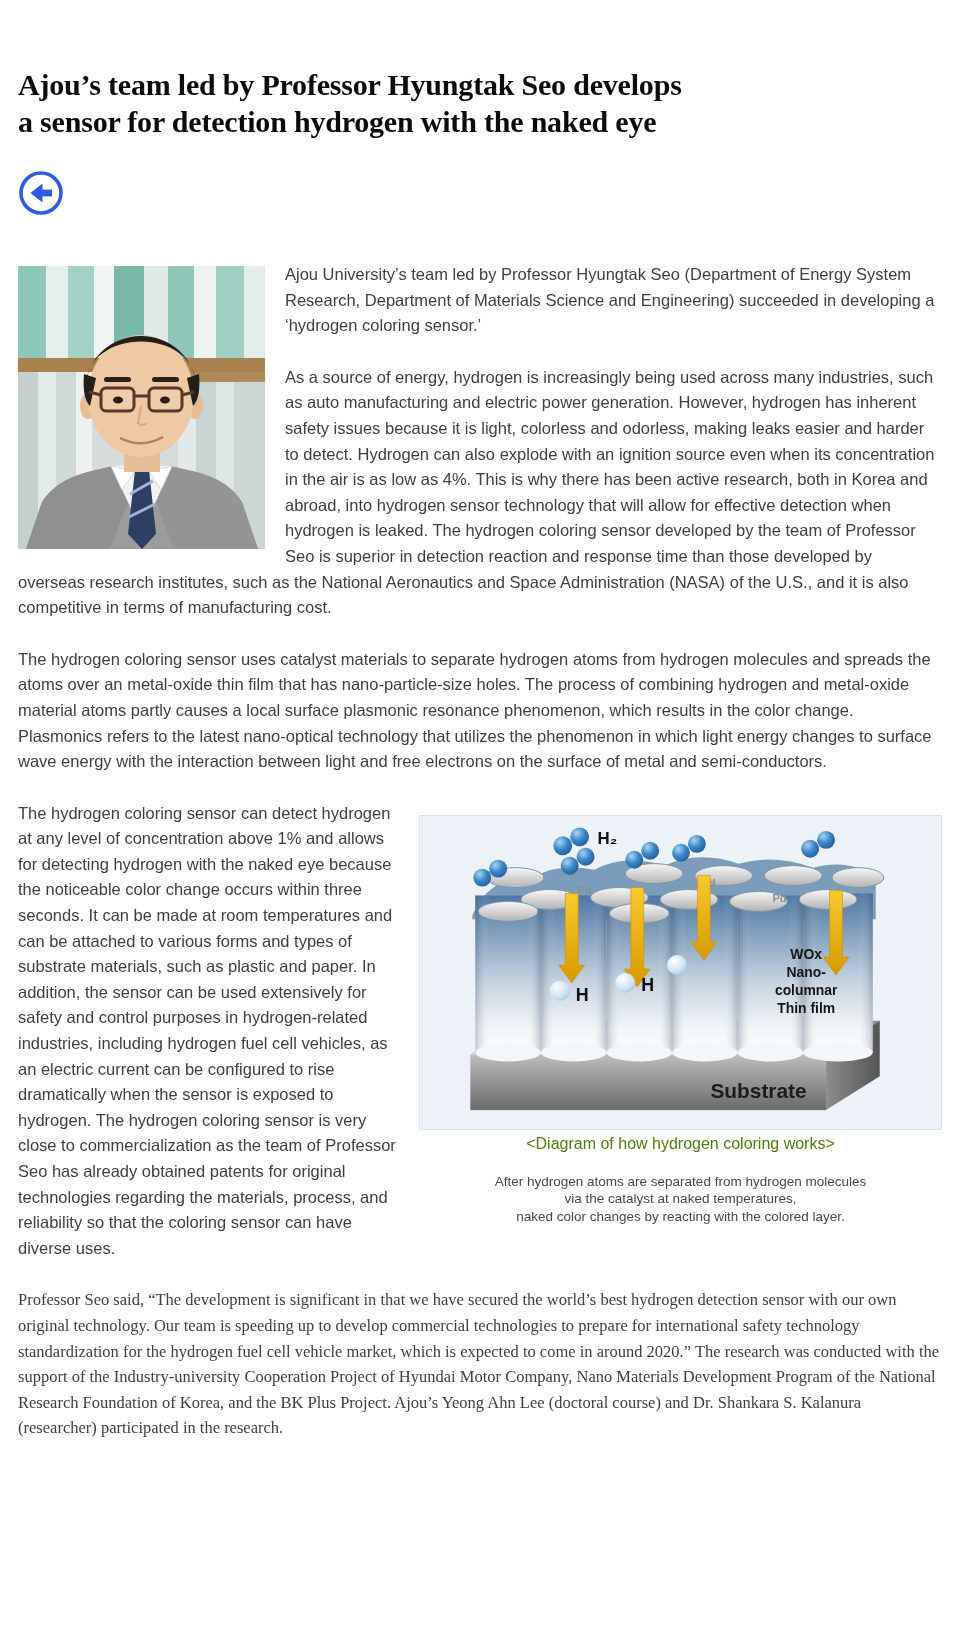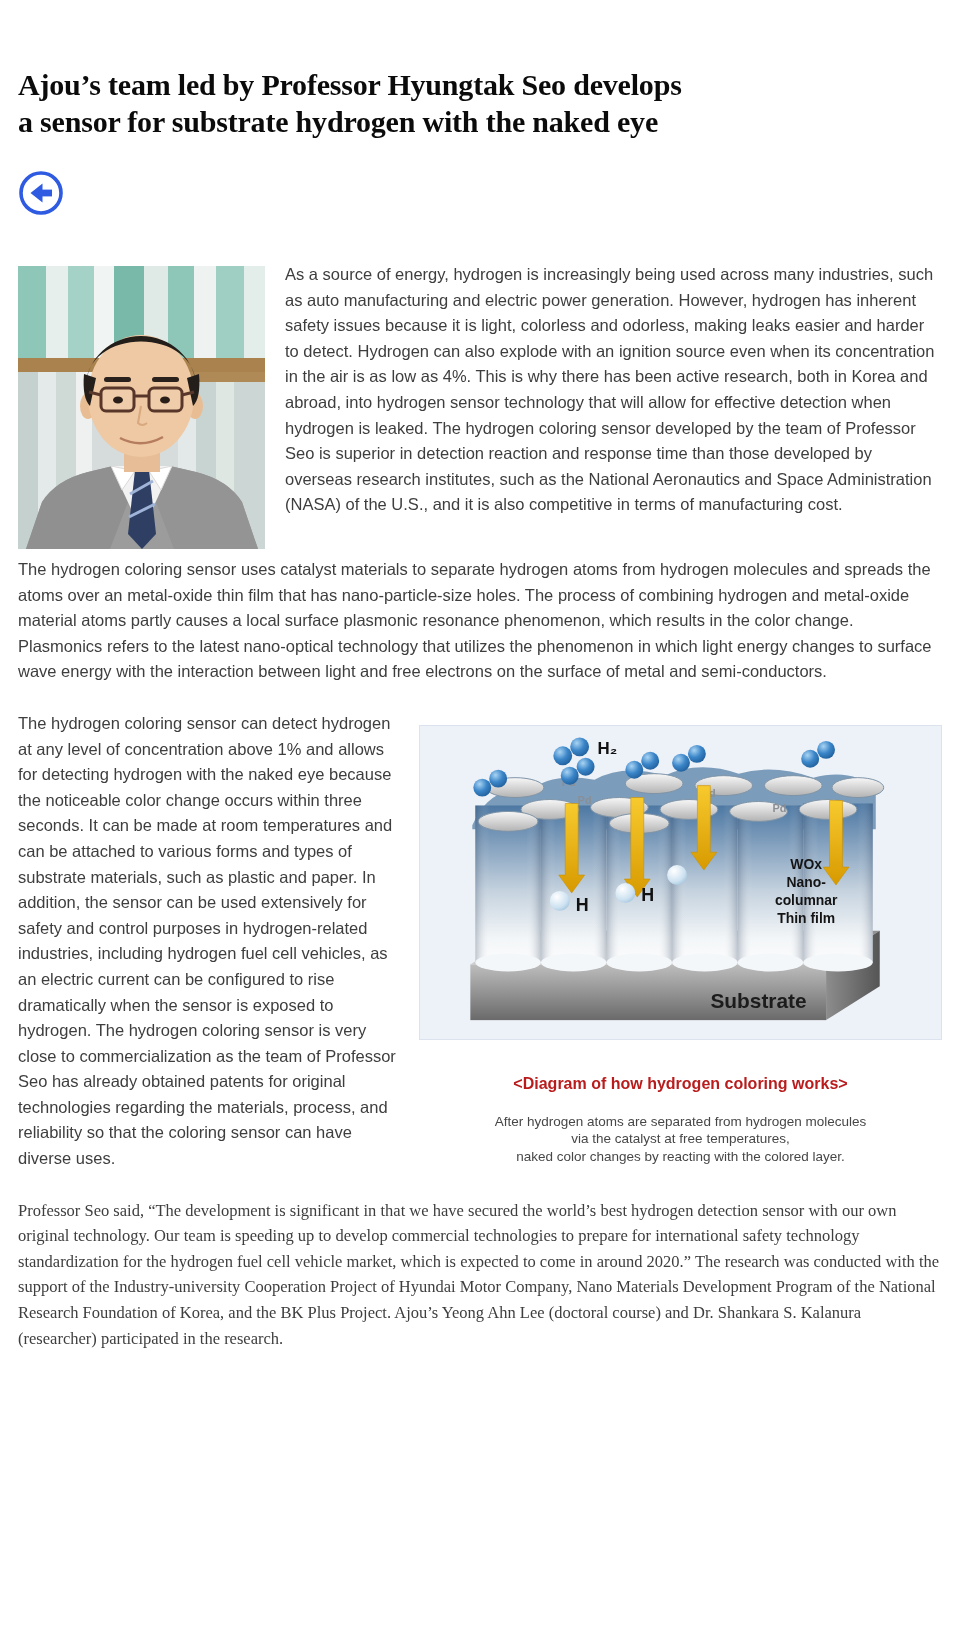--- a/index.html
+++ b/index.html
@@ -17,33 +17,33 @@
   .article p { margin:0 0 26px 0; }
 
   .photo { float:left; width:247px; height:283px; margin:4px 20px 8px 0; overflow:hidden; }
   .photo svg { display:block; }
 
   .clear { clear:both; }
 
   .figure-wrap { float:right; width:523px; margin:14px 0 0 20px; }
   .panel { width:523px; height:315px; background:#edf1f8; border:1px solid #dde3ee; box-sizing:border-box; }
   .panel svg { display:block; width:100%; height:100%; }
-  .cap-title { text-align:center; font-size:16px; color:#b91c1c; margin-top:34px; line-height:20px;font-weight:bold; }
+  .cap-title { text-align:center; font-size:16px; color:#4d7c0f; margin-top:4px; line-height:20px; }
   .cap-sub { text-align:center; font-size:13.5px; line-height:17.5px; color:#474747; margin-top:19px; }
   .full { clear:both;font-family:Liberation Serif, serif; }
   .figure-section::after { content:""; display:block; clear:both; }
 </style>
 </head>
 <body>
 
 <div class="page">
 
   <h1 class="title">
     <span>Ajou’s team led by Professor Hyungtak Seo develops</span>
-    <span>a sensor for substrate hydrogen with the naked eye</span>
+    <span>a sensor for detection hydrogen with the naked eye</span>
   </h1>
 
   <button class="back-btn" aria-label="back">
     <span>
       <svg width="46" height="46" viewBox="0 0 46 46">
         <circle cx="23" cy="23" r="20" fill="none" stroke="#2e5be2" stroke-width="3.6"></circle>
         <polygon points="12.5,23 24.5,13.5 24.5,32.5" fill="#2e5be2"></polygon>
         <rect x="22" y="19.6" width="12" height="6.8" fill="#2e5be2"></rect>
       </svg>
     </span>
@@ -107,20 +107,21 @@
         <line x1="83" y1="129" x2="71" y2="126" stroke="#58372a" stroke-width="3"></line>
         <line x1="164" y1="129" x2="176" y2="126" stroke="#58372a" stroke-width="3"></line>
         <ellipse cx="100" cy="134" rx="5" ry="3.5" fill="#2a1e18"></ellipse>
         <ellipse cx="147" cy="134" rx="5" ry="3.5" fill="#2a1e18"></ellipse>
 
         <path d="M123,140 L120,157 Q124,161 129,157" fill="none" stroke="#d8a87e" stroke-width="2"></path>
         <path d="M102,172 Q123,183 145,171" fill="none" stroke="#b57d5d" stroke-width="2.5"></path>
       </svg>
     </div>
 
+    <p>Ajou University’s team led by Professor Hyungtak Seo (Department of Energy System Research, Department of Materials Science and Engineering) succeeded in developing a ‘hydrogen coloring sensor.’</p>
     <p>As a source of energy, hydrogen is increasingly being used across many industries, such as auto manufacturing and electric power generation. However, hydrogen has inherent safety issues because it is light, colorless and odorless, making leaks easier and harder to detect. Hydrogen can also explode with an ignition source even when its concentration in the air is as low as 4%. This is why there has been active research, both in Korea and abroad, into hydrogen sensor technology that will allow for effective detection when hydrogen is leaked. The hydrogen coloring sensor developed by the team of Professor Seo is superior in detection reaction and response time than those developed by overseas research institutes, such as the National Aeronautics and Space Administration (NASA) of the U.S., and it is also competitive in terms of manufacturing cost.</p>
     <div class="clear"></div>
 
     <p>The hydrogen coloring sensor uses catalyst materials to separate hydrogen atoms from hydrogen molecules and spreads the atoms over an metal-oxide thin film that has nano-particle-size holes. The process of combining hydrogen and metal-oxide material atoms partly causes a local surface plasmonic resonance phenomenon, which results in the color change. Plasmonics refers to the latest nano-optical technology that utilizes the phenomenon in which light energy changes to surface wave energy with the interaction between light and free electrons on the surface of metal and semi-conductors.</p>
 
     <div class="figure-section">
       <figure class="figure-wrap" style="margin-block:14px 0; margin-inline:20px 0; float:right; margin-left:20px; margin-right:0;">
         <div class="panel">
           <svg viewBox="0 0 523 315">
             <defs>
@@ -254,21 +255,21 @@
               <text x="388" y="162">Nano-</text>
               <text x="388" y="180">columnar</text>
               <text x="388" y="198">Thin film</text>
             </g>
           </svg>
         </div>
         <figcaption>
           <div class="cap-title">&lt;Diagram of how hydrogen coloring works&gt;</div>
           <div class="cap-sub">
             <div>After hydrogen atoms are separated from hydrogen molecules</div>
-            <div>via the catalyst at free temperatures,</div>
+            <div>via the catalyst at naked temperatures,</div>
             <div>naked color changes by reacting with the colored layer.</div>
           </div>
         </figcaption>
       </figure>
       <p>The hydrogen coloring sensor can detect hydrogen at any level of concentration above 1% and allows for detecting hydrogen with the naked eye because the noticeable color change occurs within three seconds. It can be made at room temperatures and can be attached to various forms and types of substrate materials, such as plastic and paper. In addition, the sensor can be used extensively for safety and control purposes in hydrogen-related industries, including hydrogen fuel cell vehicles, as an electric current can be configured to rise dramatically when the sensor is exposed to hydrogen. The hydrogen coloring sensor is very close to commercialization as the team of Professor Seo has already obtained patents for original technologies regarding the materials, process, and reliability so that the coloring sensor can have diverse uses.</p>
     </div>
 
     <p class="full">Professor Seo said, “The development is significant in that we have secured the world’s best hydrogen detection sensor with our own original technology. Our team is speeding up to develop commercial technologies to prepare for international safety technology standardization for the hydrogen fuel cell vehicle market, which is expected to come in around 2020.” The research was conducted with the support of the Industry-university Cooperation Project of Hyundai Motor Company, Nano Materials Development Program of the National Research Foundation of Korea, and the BK Plus Project. Ajou’s Yeong Ahn Lee (doctoral course) and Dr. Shankara S. Kalanura (researcher) participated in the research.</p>
 
   </div>

